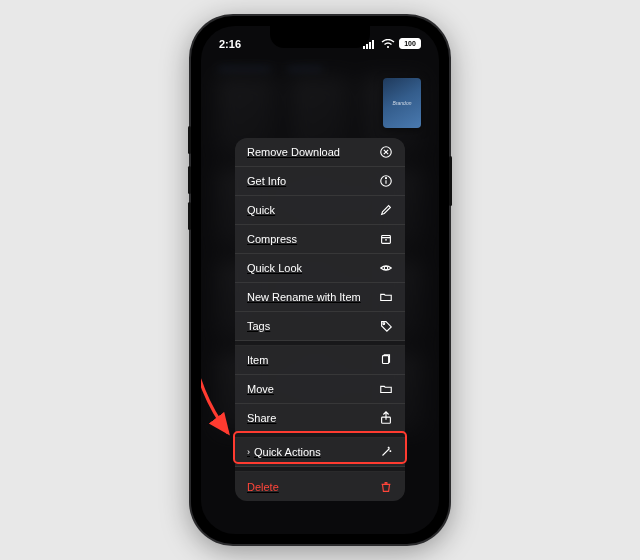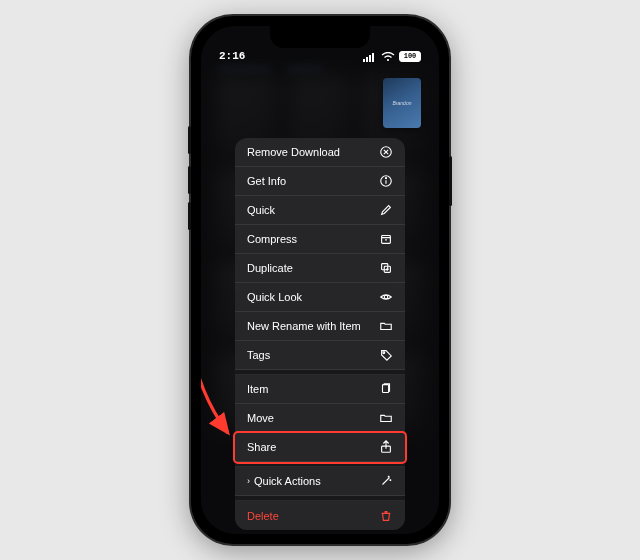--- a/index.html
+++ b/index.html
@@ -59,31 +59,30 @@
     top: 0; left: 50%; transform: translateX(-50%);
     width: 100px; height: 22px;
     background: var(--phone-black);
     border-bottom-left-radius: 14px;
     border-bottom-right-radius: 14px;
     z-index: 30;
   }
   
   .status-bar {
     position: absolute;
-    top: 4px; left: 0; right: 0;
+    top: 12px; left: 0; right: 0;
     height: 32px;
     display: flex;
-    align-items: flex-end;
+    align-items: flex-start;
     justify-content: space-between;
     padding: 0 18px;
     z-index: 25;
     color: #fff;
     font-size: 11px;
     font-weight: 600;
-    font-family: Liberation Mono, monospace;
   }
   .status-right { display: flex; align-items: center; gap: 4px; }
   .signal-icon, .wifi-icon, .battery-icon { display: inline-flex; }
   .battery-box {
     display: inline-flex; align-items: center; justify-content: center;
     width: 22px; height: 11px;
     border: 1px solid #fff; border-radius: 3px;
     font-size: 7px; font-weight: 700;
     padding: 0 1px;
     background: #fff; color: #000;
@@ -126,20 +125,21 @@
     position: absolute;
     top: 112px;
     left: 50%;
     transform: translateX(-50%);
     width: 170px;
     background: var(--menu-bg);
     border-radius: 12px;
     overflow: hidden;
     z-index: 20;
     backdrop-filter: blur(20px);
+    text-decoration: underline;
   }
   .menu-item {
     display: flex;
     align-items: center;
     justify-content: space-between;
     padding: 0 12px;
     height: 29px;
     font-size: 11px;
     color: var(--text);
     border-bottom: 0.5px solid var(--menu-border);
@@ -267,31 +267,20 @@
         <span>Compress</span>
         <span class="icon">
           <svg viewBox="0 0 16 16">
               <rect x="3" y="4" width="10" height="9" rx="1"></rect>
               <line x1="3" y1="6.5" x2="13" y2="6.5"></line>
               <line x1="7" y1="9" x2="9" y2="9"></line>
             </svg>
         </span>
       </div>
 
-      <div class="menu-item">
-        <span>Duplicate</span>
-        <span class="icon">
-          <svg viewBox="0 0 16 16">
-              <rect x="3" y="3" width="7" height="7" rx="1"></rect>
-              <rect x="6" y="6" width="7" height="7" rx="1"></rect>
-              <line x1="9.5" y1="8" x2="9.5" y2="11"></line>
-              <line x1="8" y1="9.5" x2="11" y2="9.5"></line>
-            </svg>
-        </span>
-      </div>
 
       <div class="menu-item">
         <span>Quick Look</span>
         <span class="icon">
           <svg viewBox="0 0 16 16">
               <path d="M2 8 Q8 3 14 8 Q8 13 2 8 Z"></path>
               <circle cx="8" cy="8" r="2"></circle>
             </svg>
         </span>
       </div>

